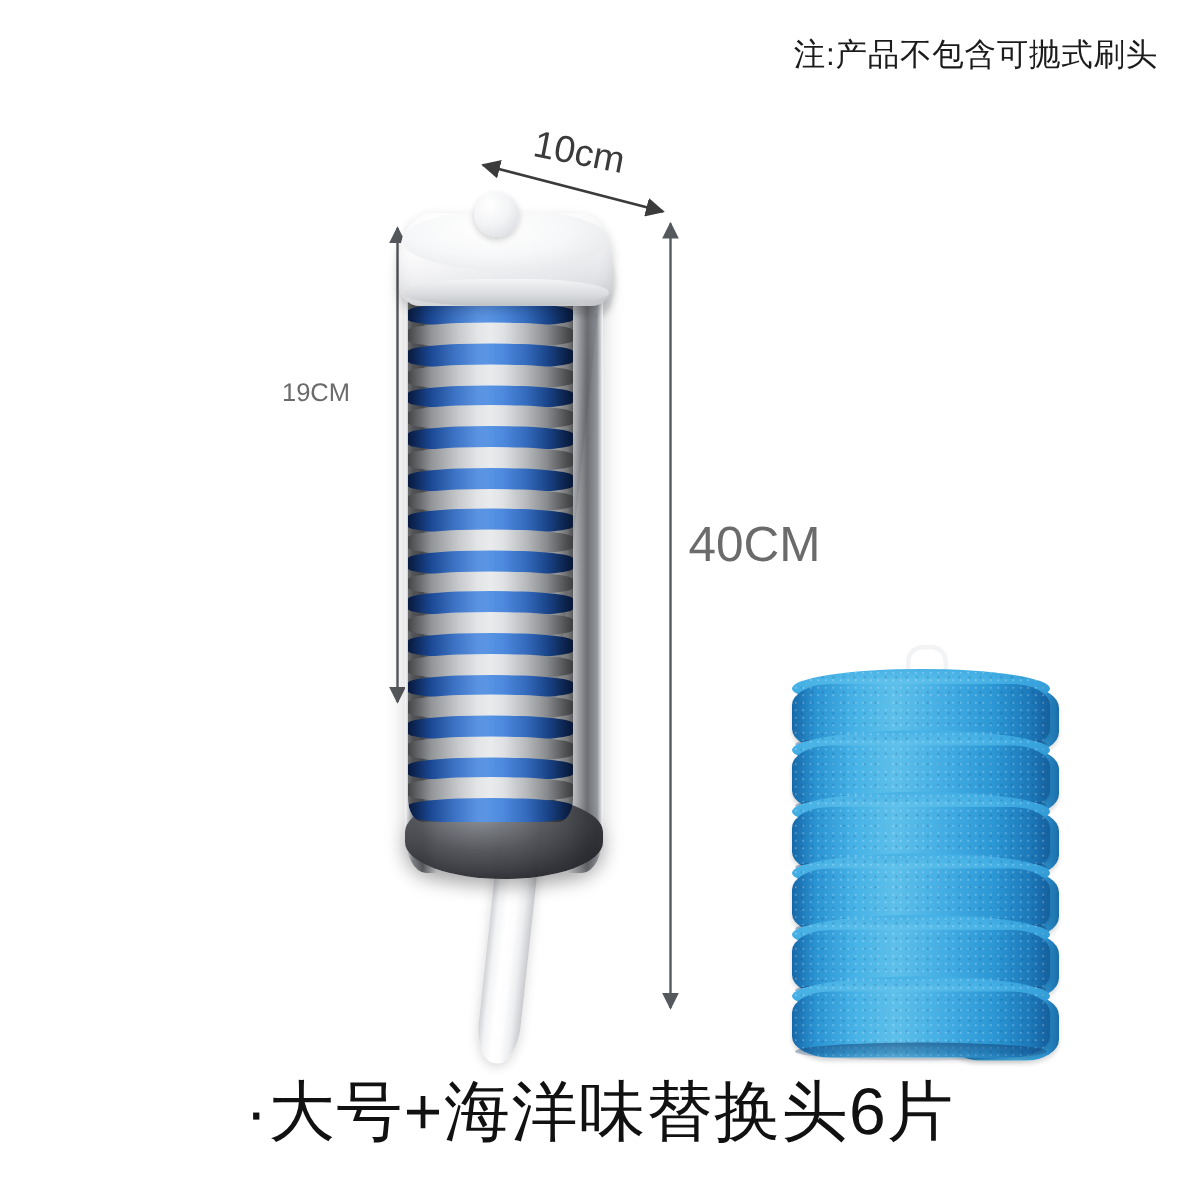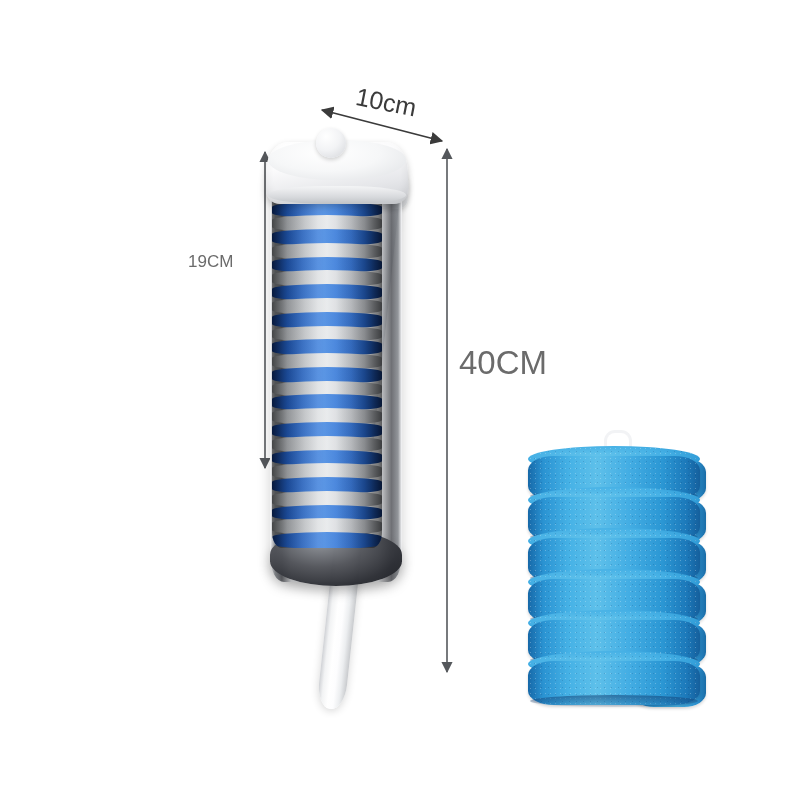--- a/index.html
+++ b/index.html
@@ -374,20 +374,21 @@
     width: 7px;
     height: 18px;
     background: linear-gradient(90deg, #dfe1e4 0%, #ffffff 50%, #d3d5d8 100%);
   }
 </style>
 </head>
 <body>
 
 <div id="stage">
 
+  <div class="note">注:产品不包含可抛式刷头</div>
 
   <svg class="dim-svg" viewBox="0 0 800 800">
     <defs>
       <marker id="ah" viewBox="0 0 10 10" refX="9" refY="5" markerWidth="7" markerHeight="7" orient="auto-start-reverse">
         <path d="M 0 0 L 10 5 L 0 10 z" fill="#3b3b3b"></path>
       </marker>
       <marker id="ahg" viewBox="0 0 10 10" refX="9" refY="5" markerWidth="7" markerHeight="7" orient="auto-start-reverse">
         <path d="M 0 0 L 10 5 L 0 10 z" fill="#55585c"></path>
       </marker>
     </defs>
@@ -491,13 +492,14 @@
           <div class="pad-top"></div>
           <div class="pad-body"></div>
           <div class="pad-seam"></div>
         </div>
       </div>
     <div class="refill-cap"></div>
     <div class="refill-hook-stem"></div>
     <div class="refill-hook"></div>
   </div>
 
+  <div class="caption">·大号+海洋味替换头6片</div>
 </div>
 
 </body></html>

